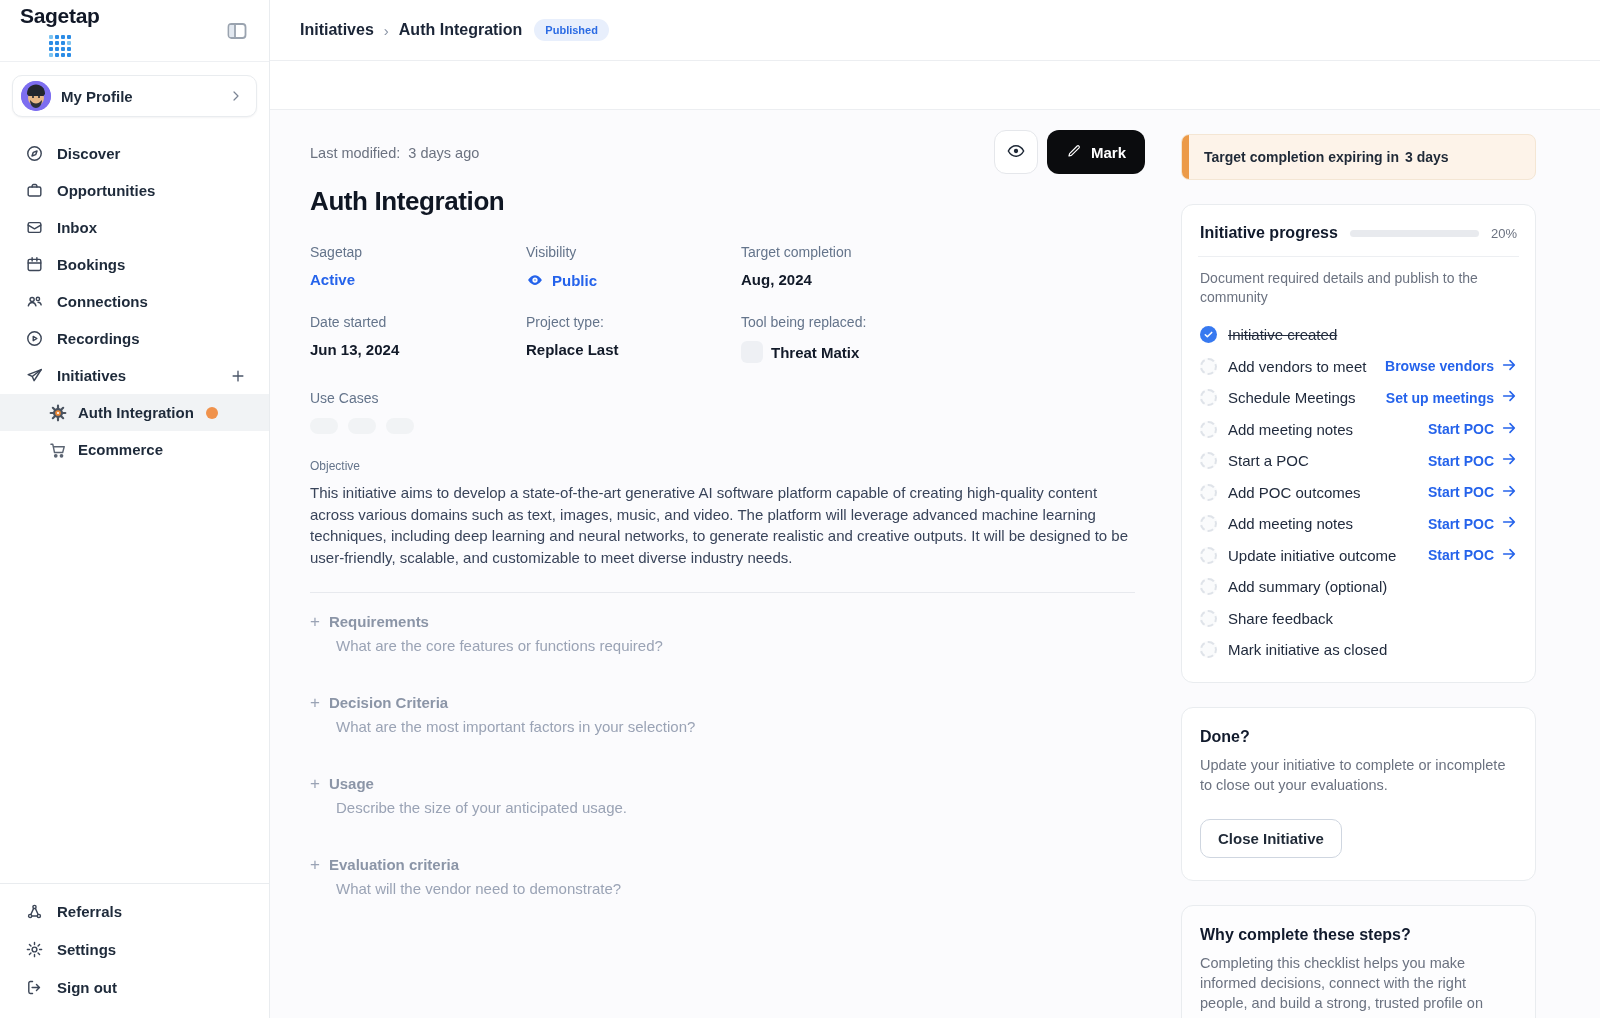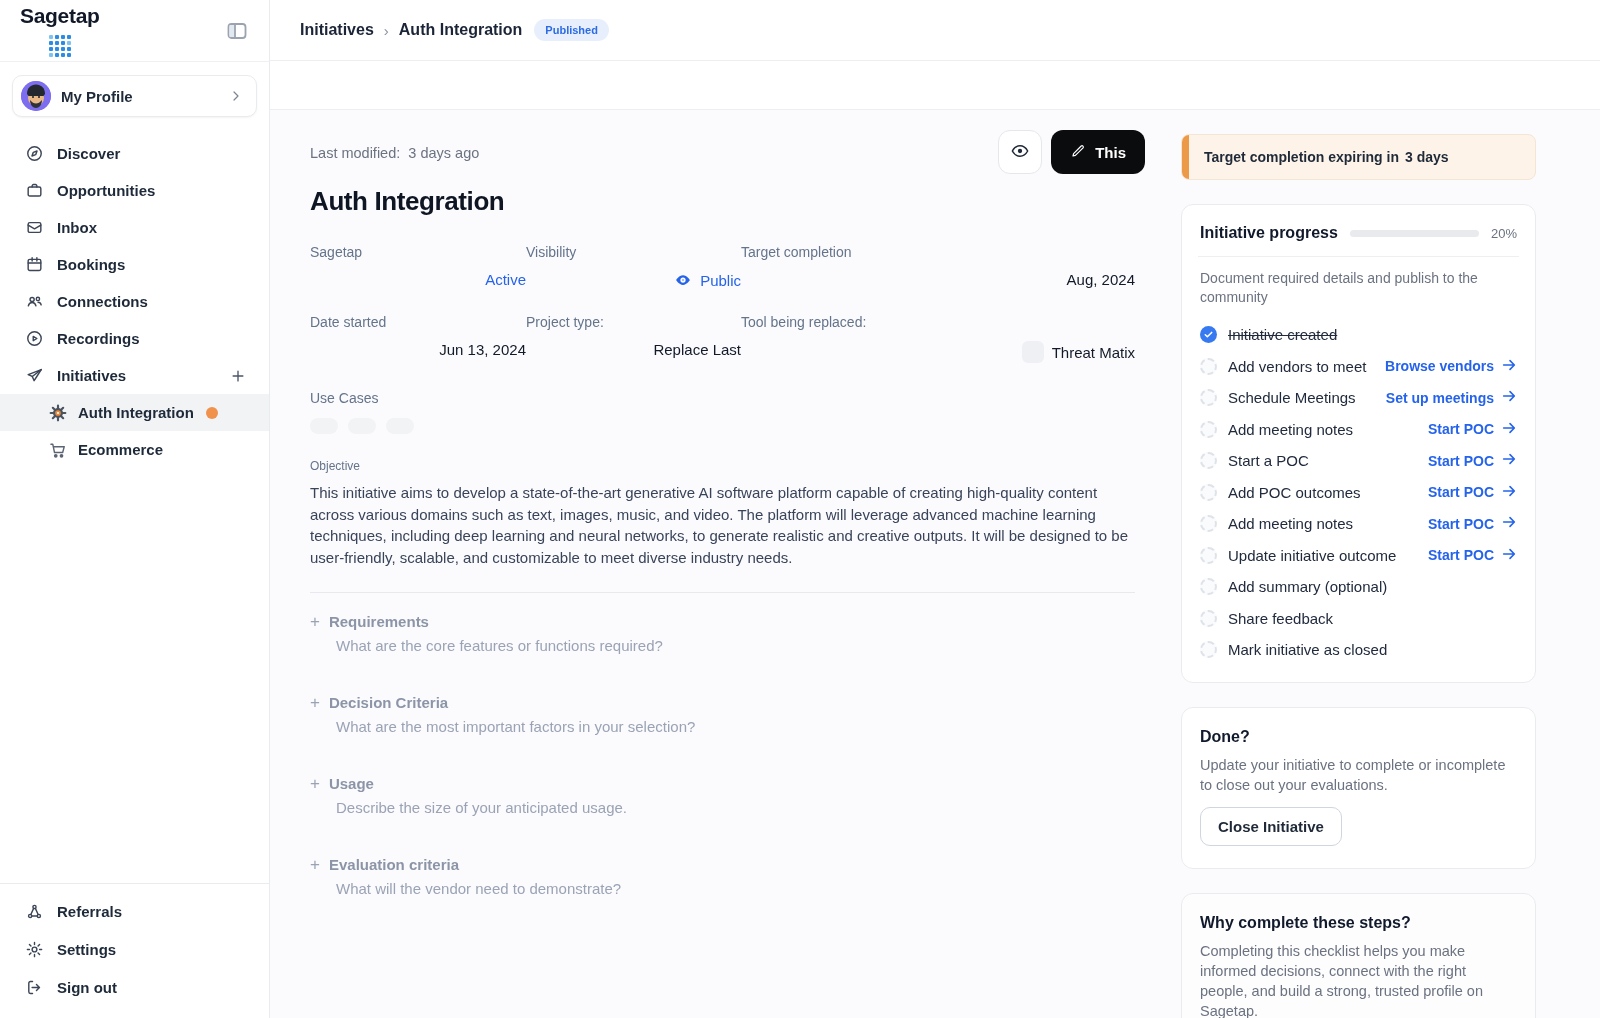--- a/index.html
+++ b/index.html
@@ -63,21 +63,21 @@
   .actions { display:flex; gap:9px; margin-right:-10px; }
   .icon-btn { width:44px; height:44px; background:#fff; border:1px solid #e5e7eb; border-radius:12px; display:flex; align-items:center; justify-content:center; color:#1f2937; cursor:pointer; }
   .icon-btn svg { width:20px; height:20px; }
   .edit-btn { height:44px; background:#0b0c0e; color:#fff; border:none; border-radius:12px; display:flex; align-items:center; gap:9px; padding:0 19px; font-size:15px; font-weight:600; cursor:pointer; font-family:inherit; }
   .edit-btn svg { width:16px; height:16px; }
 
   .page-title { font-size:26px; font-weight:700; color:#0f1623; letter-spacing:-0.4px; margin-top:12px; }
 
   .fields { display:grid; grid-template-columns:216px 215px 1fr; row-gap:25px; margin-top:27px; }
   .field .flabel { font-size:14px; color:#64748b; margin-bottom:11px; }
-  .field .fvalue { font-size:15px; font-weight:400; color:#121a29; display:flex; align-items:center; gap:8px;justify-content:flex-end; }
+  .field .fvalue { font-size:15px; font-weight:700; color:#121a29; display:flex; align-items:center; gap:8px; }
   .field .fvalue.blue { color:#2563eb; }
   .field .fvalue .veye { width:18px; height:18px; display:flex; color:#2563eb; }
   .field .fvalue .veye svg { width:18px; height:18px; }
   .swatch { width:22px; height:22px; border-radius:6px; background:#eef0f4; display:inline-block; }
 
   .usecases-label { font-size:14px; color:#64748b; margin-top:27px; }
   .chips { display:flex; gap:10px; margin-top:12px; }
   .chip { background:#f1f3f5; border-radius:8px; padding:8px 14px; font-size:14px; font-weight:600; color:#1f2937; }
 
   .objective-label { font-size:12px; color:#64748b; margin-top:25px; }
@@ -115,21 +115,21 @@
   .check-row .ccirc svg { display:none; }
   .check-row.done .ccirc svg { display:block; }
   .clabel { font-size:15px; color:#212b3d; }
   .check-row.done .clabel { text-decoration:line-through; }
   .clink { margin-left:auto; display:flex; align-items:center; gap:7px; color:#2563eb; font-size:14px; font-weight:600; cursor:pointer; }
   .clink svg { width:16px; height:16px; }
 
   .done-card { padding:20px 18px 22px 18px; }
   .dtitle { font-size:16px; font-weight:700; color:#111a2c; }
   .dtext { margin-top:9px; font-size:14.5px; line-height:20px; color:#6b7280; }
-  .close-btn { margin-top:12px; background:#fff; border:1px solid #cfd6e0; border-radius:10px; padding:10px 17px; font-size:15px; font-weight:600; color:#1f2937; cursor:pointer; font-family:inherit; }
+  .close-btn { margin-top:24px; background:#fff; border:1px solid #cfd6e0; border-radius:10px; padding:10px 17px; font-size:15px; font-weight:600; color:#1f2937; cursor:pointer; font-family:inherit; }
 
   .why-card { padding:20px 18px; background:#fdfdfe; }
   .wtitle { font-size:16px; font-weight:700; color:#111a2c; }
   .wtext { margin-top:9px; font-size:14.5px; line-height:20px; color:#6b7280; }
 </style>
 </head>
 <body>
 
 <div class="app">
 
@@ -348,21 +348,21 @@
             <button class="icon-btn">
                 <span><svg viewBox="0 0 24 24" fill="none" stroke="currentColor" stroke-width="1.8" stroke-linecap="round" stroke-linejoin="round">
                     <path d="M2.8 12S6.2 5.8 12 5.8 21.2 12 21.2 12 17.8 18.2 12 18.2 2.8 12 2.8 12z"></path>
                     <circle cx="12" cy="12" r="2.6" fill="currentColor" stroke="none"></circle>
                   </svg></span>
               </button>
             <button class="edit-btn">
               <span><svg viewBox="0 0 24 24" fill="none" stroke="currentColor" stroke-width="1.8" stroke-linecap="round" stroke-linejoin="round">
                     <path d="M4.5 19.5l.9-3.6L16.8 4.5a2 2 0 0 1 2.8 2.8L8.1 18.6z"></path>
                   </svg></span>
-              <span>This</span>
+              <span>Mark</span>
             </button>
           </div>
         </div>
 
         <h1 class="page-title">Auth Integration</h1>
 
         <div class="fields">
             <div class="field">
     <div class="flabel">Sagetap</div>
     <div class="fvalue blue">

